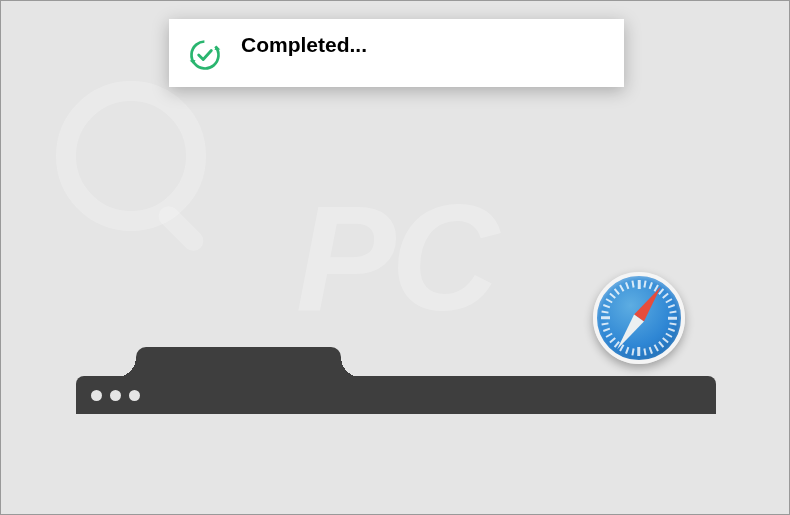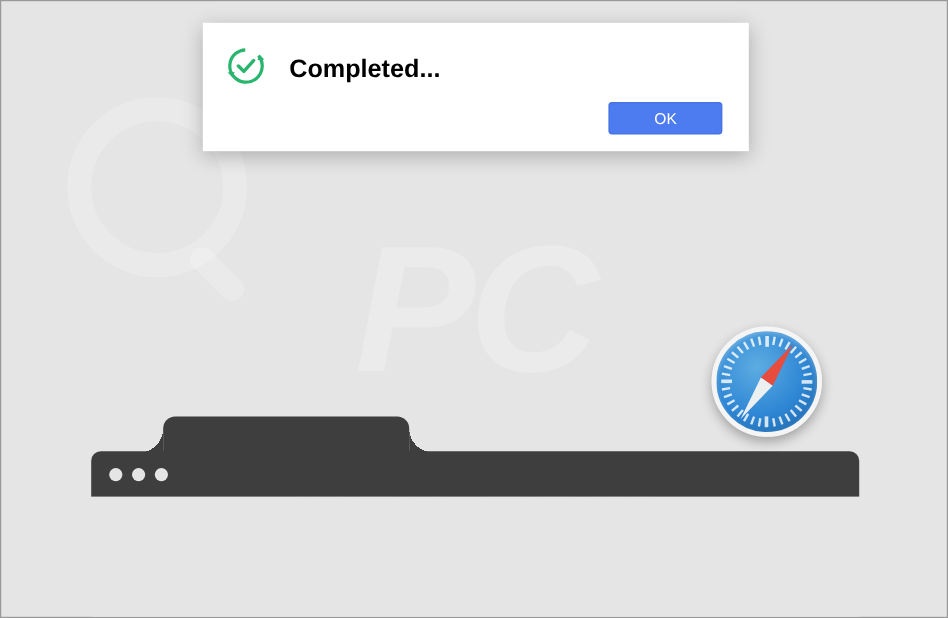--- a/index.html
+++ b/index.html
@@ -195,21 +195,21 @@
       left: 168px;
       width: 455px;
       background: #fff;
       box-shadow: 0 4px 16px rgba(0,0,0,0.25);
       z-index: 10;
       padding: 14px 22px 14px 18px;
     }
     .dialog-content {
       display: flex;
       gap: 18px;
-      align-items: flex-end;
+      align-items: flex-start;
     }
     .dialog-icon {
       flex: none;
       width: 36px;
       height: 36px;
       margin-top: 4px;
     }
     .dialog-icon svg { width: 100%; height: 100%; }
     .dialog-text { flex: 1; }
     .dialog-title {
@@ -314,16 +314,13 @@
         <circle cx="20" cy="20" r="15" fill="none" stroke="#2ab56f" stroke-width="3" stroke-dasharray="80 14" transform="rotate(-40 20 20)"></circle>
         <polygon points="33,10 37,14 30.5,14.5" fill="#2ab56f"></polygon>
         <polygon points="7,30 3,26 9.5,25.5" fill="#2ab56f"></polygon>
         <path d="M 13 20 L 18 25 L 27 15" fill="none" stroke="#2ab56f" stroke-width="3.2" stroke-linecap="round" stroke-linejoin="round"></path>
       </svg>
     </div>
     <div class="dialog-text">
       <div class="dialog-title">Completed...</div>
     </div>
   </div>
-  <div class="dialog-actions">
-    <button class="ok-button">OK</button>
-  </div>
 </div>
 
 </body></html>

